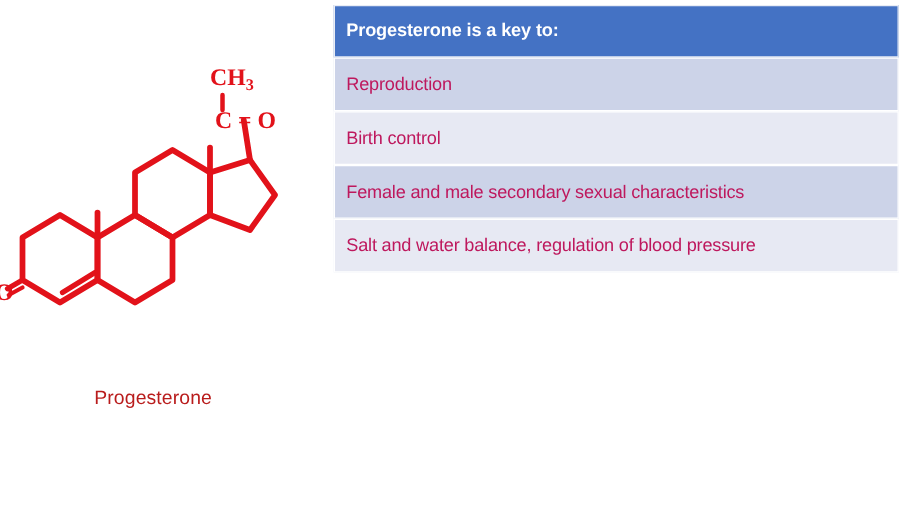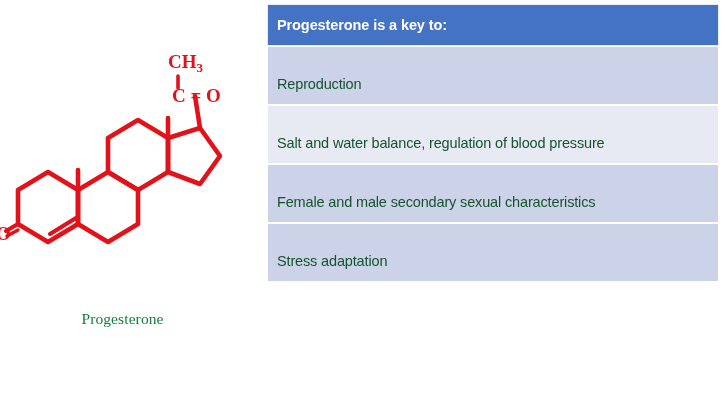--- a/index.html
+++ b/index.html
@@ -36,22 +36,22 @@
     width: 245px;
     height: 230px;
   }
   #molecule-caption {
     position: absolute;
     left: 0;
     top: 310px;
     width: 245px;
     text-align: center;
     font-size: 15.5px;
-    color: #15803d;
-    font-family: Liberation Serif, serif;
+    color: #b91c1c;
+    font-family: Liberation Sans, sans-serif;
     letter-spacing: 0.1px;
   }
 
   
   #facts-table {
     position: absolute;
     left: 267px;
     top: 4px;
     width: 452px;
     border-collapse: separate;
@@ -63,23 +63,23 @@
     font-weight: bold;
     font-size: 14.5px;
     height: 40px;
     padding: 0 0 0 9px;
     border: 1px solid #e9edf5;
     font-family: "Liberation Sans", sans-serif;
     letter-spacing: -0.1px;
   }
   .tbl-row td {
     font-size: 14.5px;
-    color: #14532d;
+    color: #be185d;
     height: 41px;
-    padding: 16px 0 0 9px;
+    padding: 0 0 0 9px;
     border-top: 1px solid #ffffff;
     border-bottom: 1px solid #ffffff;
     border-left: 1px solid #ffffff;
     border-right: 1px solid #ffffff;
     font-family: "Liberation Sans", sans-serif;
     letter-spacing: -0.15px;
     white-space: nowrap;
   }
   .tbl-row.band-dark td { background: #ccd3e8; }
   .tbl-row.band-light td { background: #e7e9f3; }
@@ -128,24 +128,24 @@
 
   <table id="facts-table">
     <tbody>
       <tr class="tbl-header-row">
         <td>Progesterone is a key to:</td>
       </tr>
       <tr class="tbl-row band-dark">
         <td>Reproduction</td>
       </tr>
       <tr class="tbl-row band-light">
-        <td>Salt and water balance, regulation of blood pressure</td>
+        <td>Birth control</td>
       </tr>
       <tr class="tbl-row band-dark">
         <td>Female and male secondary sexual characteristics</td>
       </tr>
-      <tr class="tbl-row band-dark">
-        <td>Stress adaptation</td>
+      <tr class="tbl-row band-light">
+        <td>Salt and water balance, regulation of blood pressure</td>
       </tr>
     </tbody>
   </table>
 
 </div>
 
 </body></html>

